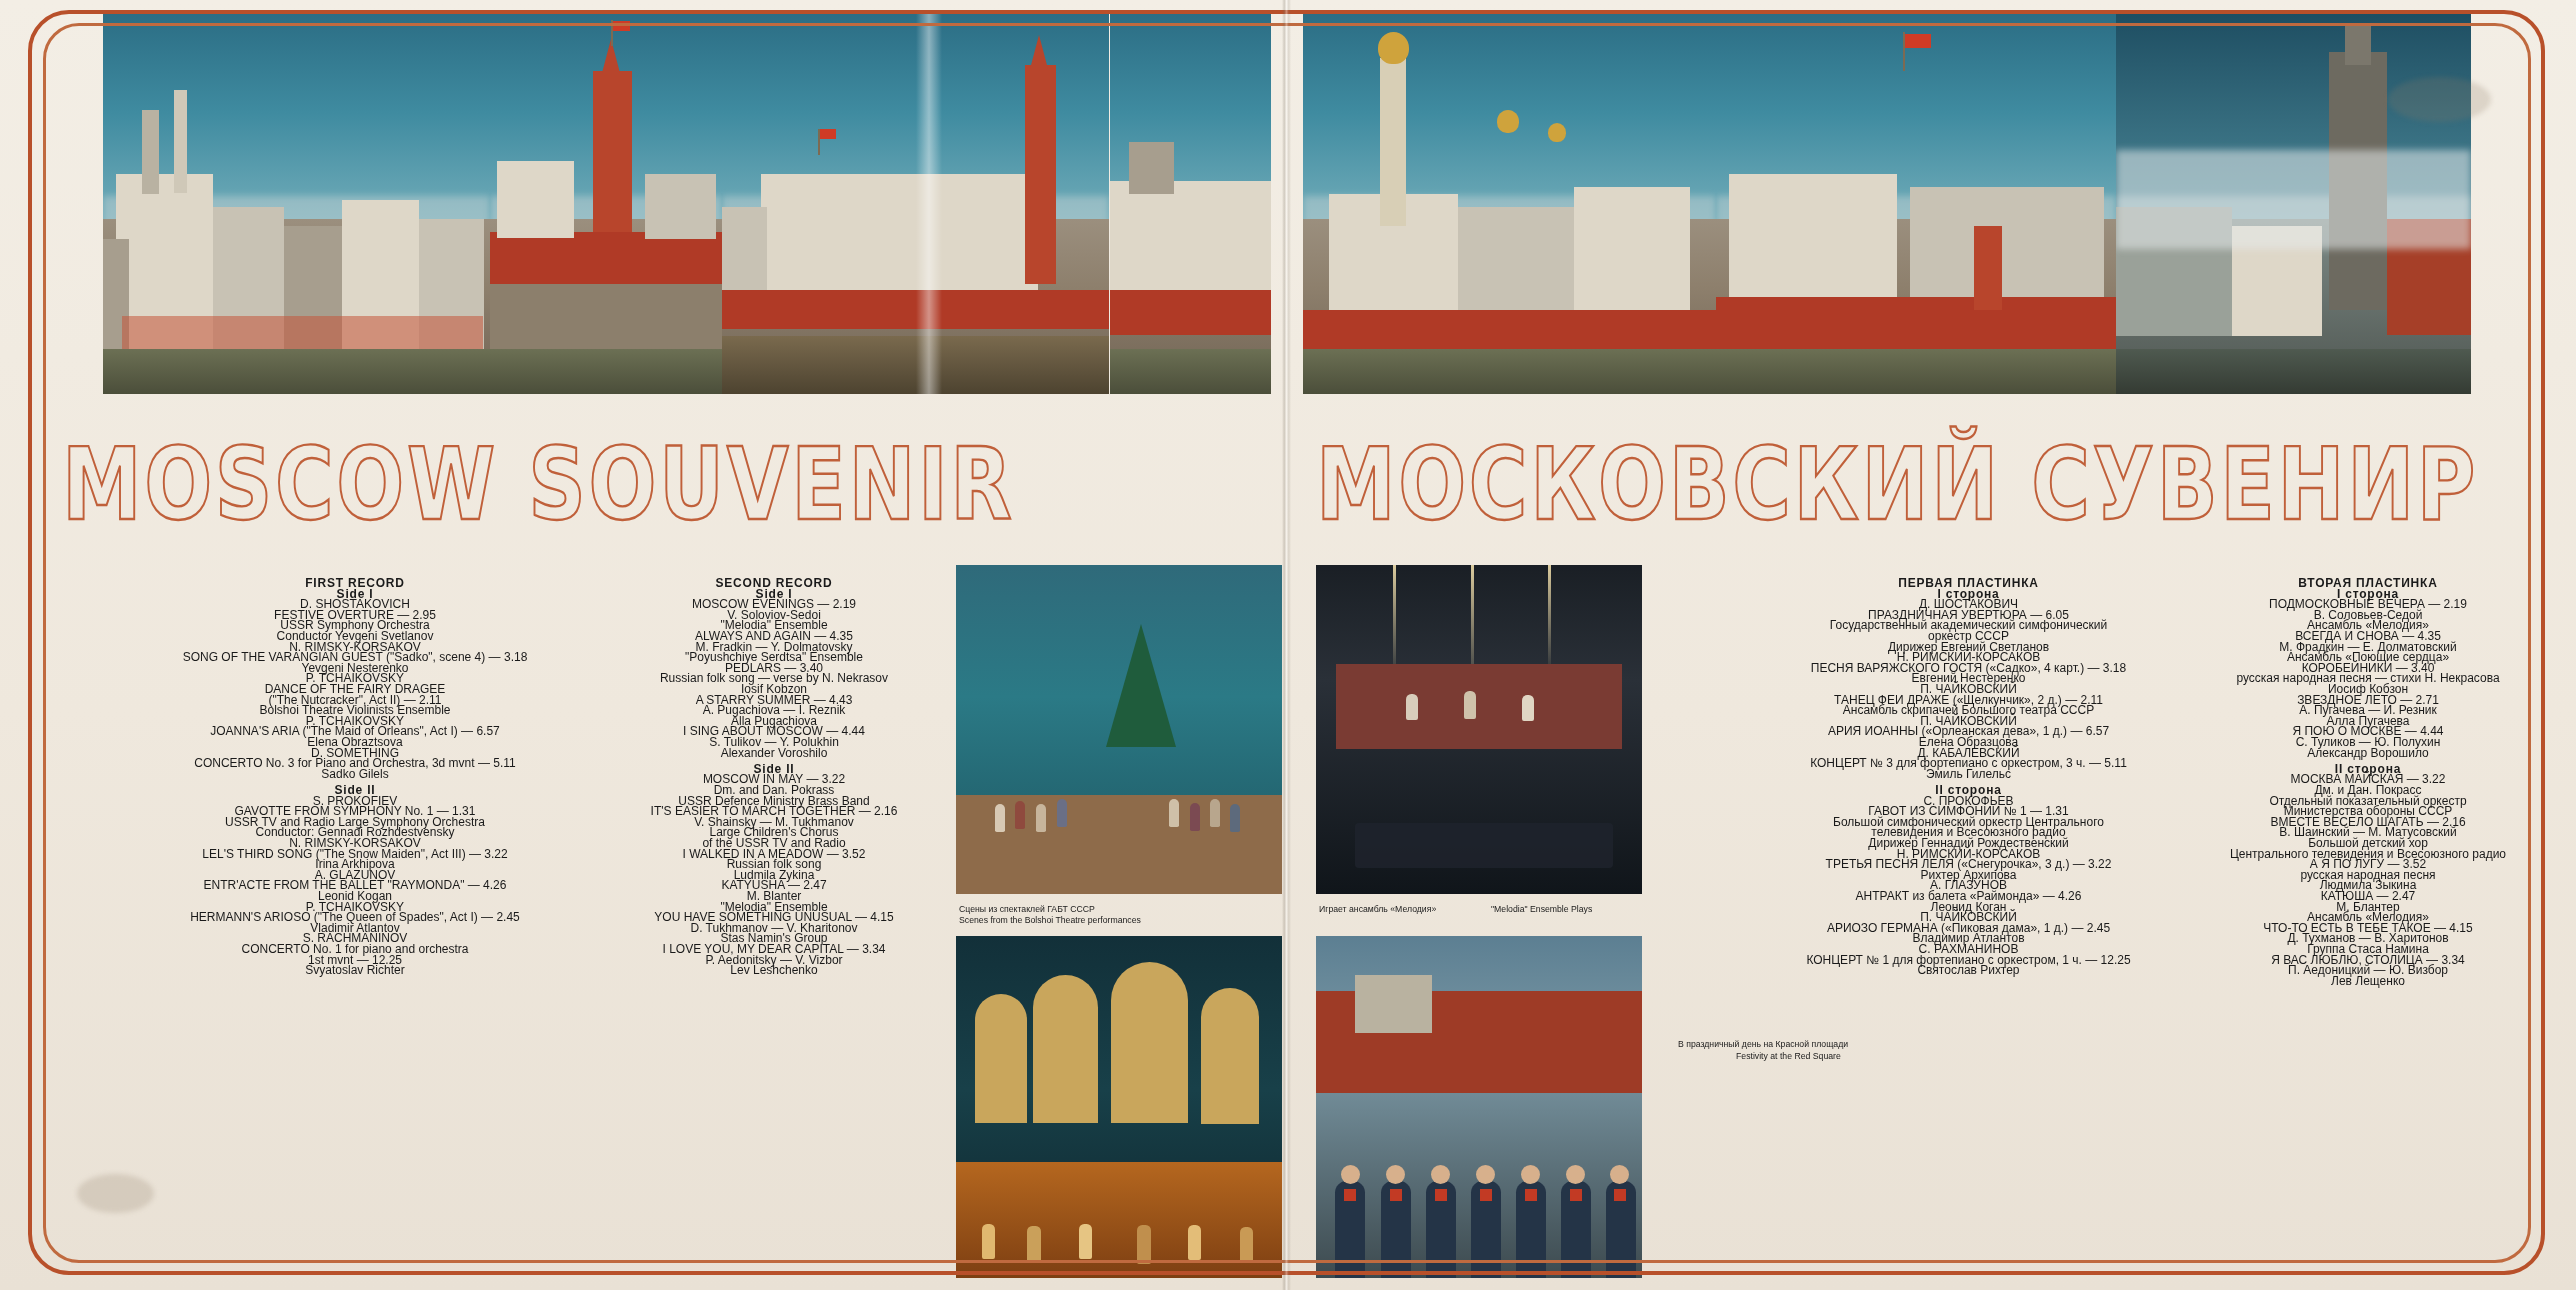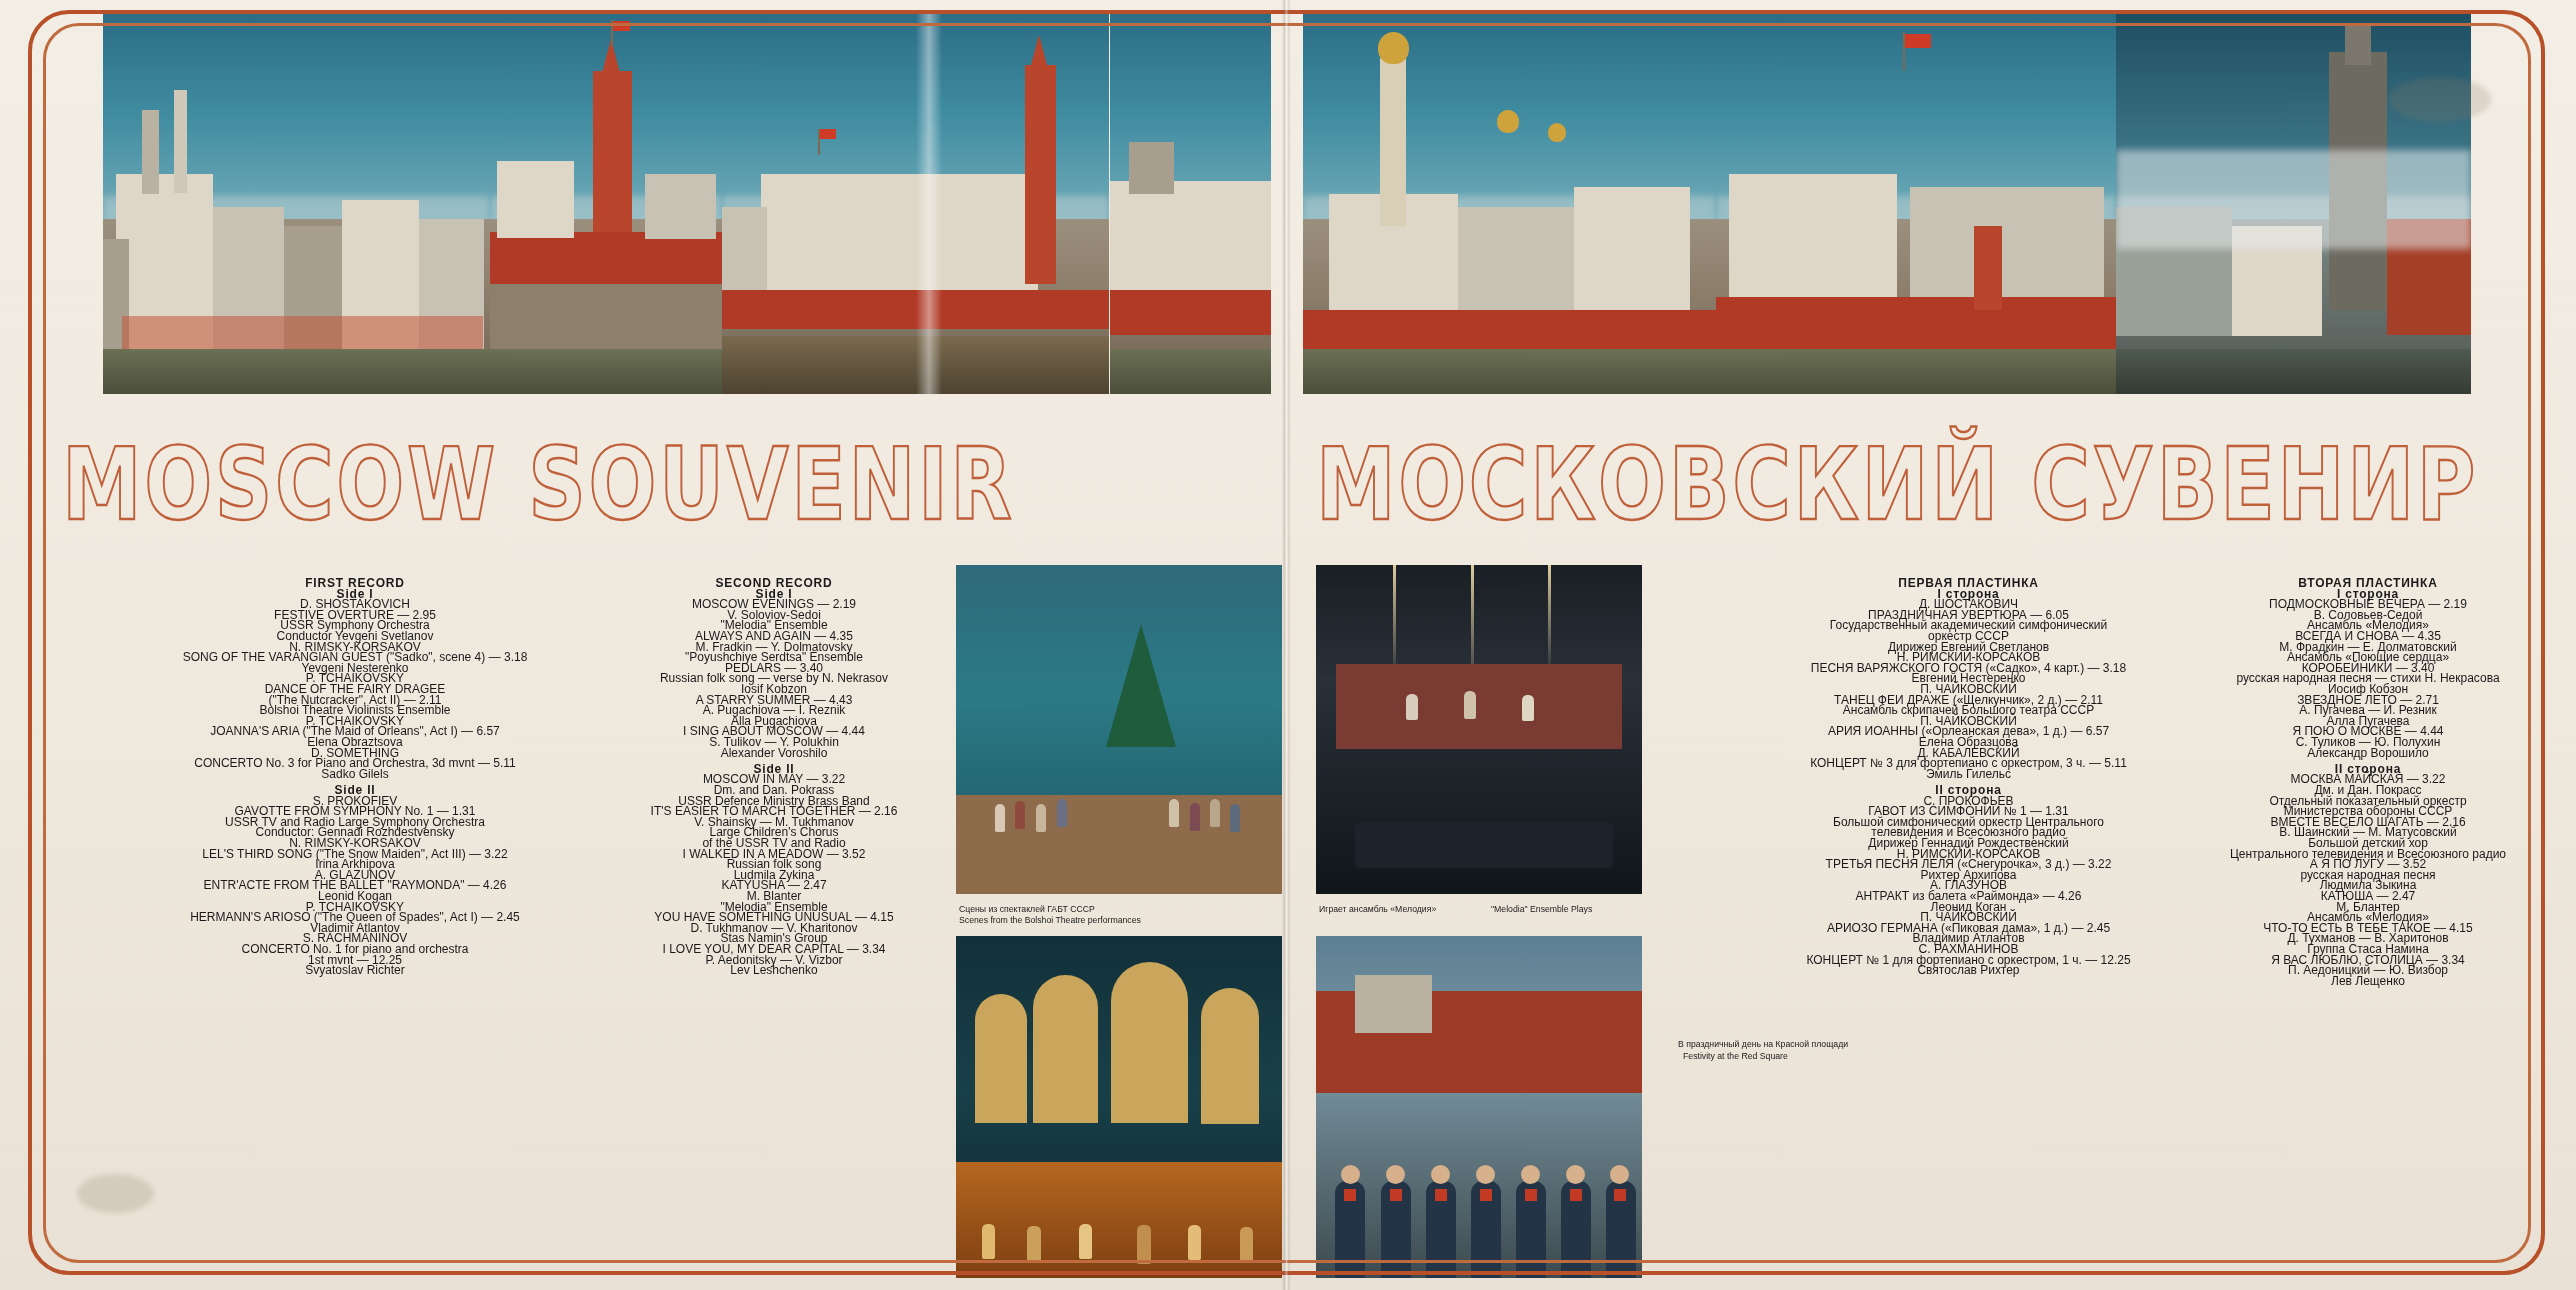--- a/index.html
+++ b/index.html
@@ -424,21 +424,21 @@
       <div class="head" style="left:205px;bottom:94px;"></div>
       <div class="tie" style="left:209px;bottom:77px;"></div>
     <div class="peep" style="left:245px;bottom:0;"></div>
       <div class="head" style="left:250px;bottom:94px;"></div>
       <div class="tie" style="left:254px;bottom:77px;"></div>
     <div class="peep" style="left:290px;bottom:0;"></div>
       <div class="head" style="left:294px;bottom:94px;"></div>
       <div class="tie" style="left:298px;bottom:77px;"></div>
   </div>
   <div class="cap" style="left:1678px;top:1040px;width:297px;">В праздничный день на Красной площади</div>
-  <div class="cap" style="left:1683px;top:1052px;width:297px;">Festivity at the Red Square</div>
+  <div class="cap" style="left:1736px;top:1052px;width:297px;">Festivity at the Red Square</div>
 
   <div class="frame-inner"></div>
   <div class="frame-outer"></div>
   <div class="fold"></div>
 
   <div class="wear" style="left:77px;top:1174px;width:77px;height:39px;"></div>
   <div class="wear" style="left:2388px;top:77px;width:103px;height:45px;"></div>
 </div>
 
 

